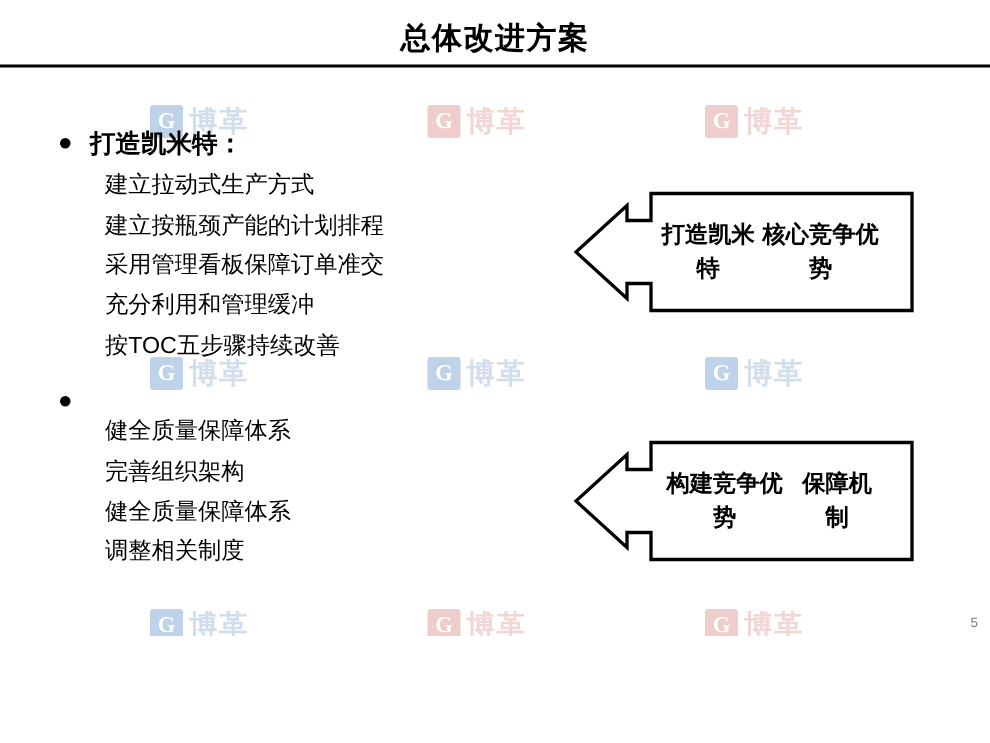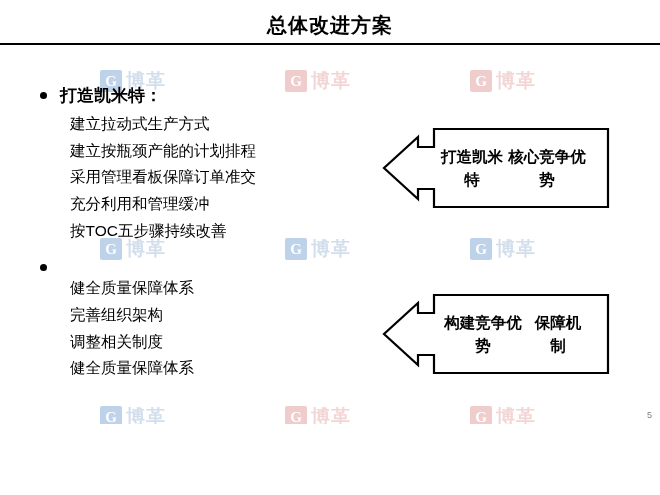--- a/index.html
+++ b/index.html
@@ -198,22 +198,22 @@
       </div>
     </div>
 
     <div class="bullet-block group2">
       <div class="bullet-head">
         <span class="bullet-dot"></span>
       </div>
       <div class="bullet-lines">
         <div class="bullet-line">健全质量保障体系</div>
         <div class="bullet-line">完善组织架构</div>
+        <div class="bullet-line">健全质量保障体系</div>
         <div class="bullet-line">调整相关制度</div>
-        <div class="bullet-line">健全质量保障体系</div>
       </div>
     </div>
 
   </div>
 
   <div class="arrowbox" style="left:382px; top:127px; width:228px; height:82px;">
     <svg width="228" height="82" viewBox="0 0 228 82">
       <path d="M 52 2 L 226 2 L 226 80 L 52 80 L 52 62 L 36 62 L 36 72 L 2 41 L 36 10 L 36 20 L 52 20 Z" fill="#ffffff" stroke="#000000" stroke-width="2.2" stroke-linejoin="miter"></path>
     </svg>
     <div class="label">

